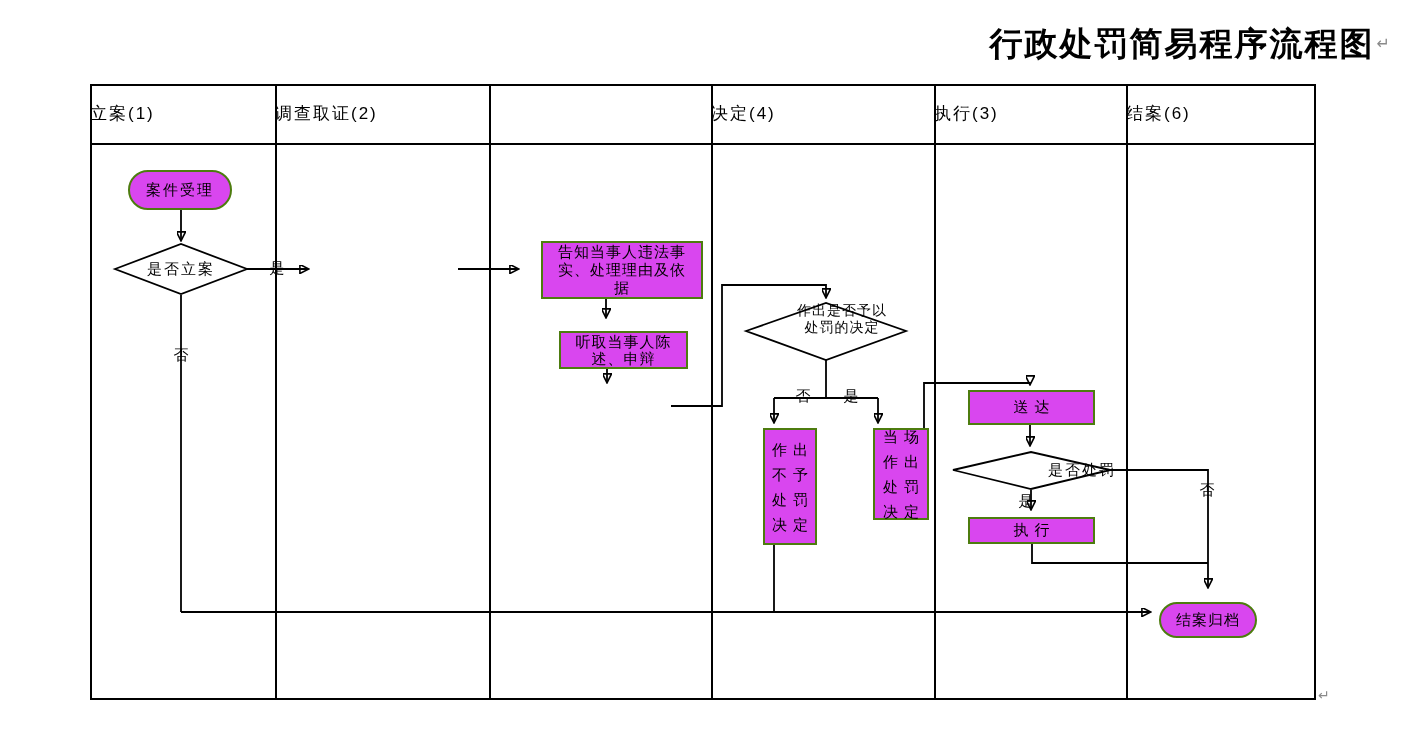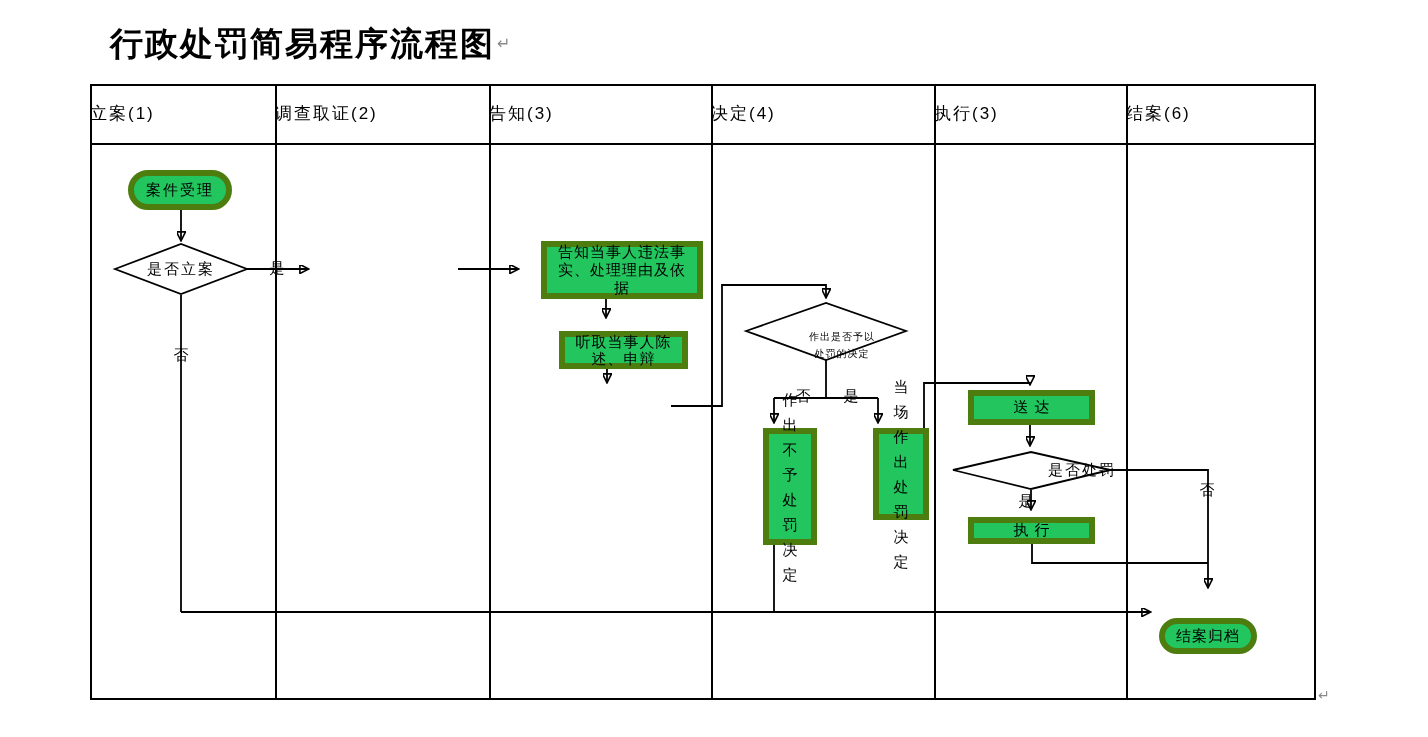--- a/index.html
+++ b/index.html
@@ -1,34 +1,34 @@
 <!DOCTYPE html>
 <html><head>
 <meta charset="utf-8">
 <style>
   html,body{margin:0;padding:0;background:#fff;}
   .page{position:relative;width:1428px;height:737px;background:#ffffff;overflow:hidden;
         font-family:"Liberation Sans","DejaVu Sans",sans-serif;color:#000;}
   
-  .title-row{position:absolute;top:22px;left:110px;width:1310px;text-align:left;white-space:nowrap;}
+  .title-row{position:absolute;top:22px;left:80px;width:1310px;text-align:right;white-space:nowrap;}
   .title{font-size:33px;font-weight:600;letter-spacing:2px;color:#000;}
   .pmark{font-size:16px;color:#8a8a8a;margin-left:2px;vertical-align:6px;font-weight:400;}
   
   .frame{position:absolute;left:90px;top:84px;width:1226px;height:616px;border:2px solid #000;box-sizing:border-box;z-index:1;}
   .vdiv{position:absolute;top:84px;height:616px;width:2px;background:#000;z-index:1;}
   .hsep{position:absolute;left:90px;top:143px;width:1226px;height:2px;background:#000;z-index:1;}
   .lane-label{position:absolute;top:84px;height:60px;line-height:60px;text-align:left;
               font-size:17px;letter-spacing:2px;z-index:2;}
   
   .wires{position:absolute;left:0;top:0;width:1428px;height:737px;z-index:3;}
   .wires path, .wires polygon.diamond{stroke:#000;stroke-width:1.8;fill:none;}
   .wires polygon.diamond{fill:#ffffff;}
   
   .node{position:absolute;display:flex;align-items:center;justify-content:center;text-align:center;
-        font-size:15px;background:#22c55e;border:6px solid #4d7c0f;box-sizing:border-box;z-index:4;}
+        font-size:15px;background:#d946ef;border:2px solid #4d7c0f;box-sizing:border-box;z-index:4;}
   .naked{border:none;background:transparent;}   
   .stadium{border-radius:20px;}
   .pre{white-space:pre-line;margin-left:16px;}
   .ls1{letter-spacing:1px;}
   .ls2{letter-spacing:2px;}
   .ls3{letter-spacing:3px;}
   .ls6{letter-spacing:6px;padding-left:6px;}
   .lh18{line-height:18px;}
   .lh17{line-height:17px;}
   .lh25{line-height:25px;}
@@ -48,21 +48,20 @@
   <div class="frame"></div>
   <div class="vdiv" style="left:275px"></div>
   <div class="vdiv" style="left:489px"></div>
   <div class="vdiv" style="left:711px"></div>
   <div class="vdiv" style="left:934px"></div>
   <div class="vdiv" style="left:1126px"></div>
   <div class="hsep"></div>
 
   <div class="lane-label" style="left:90px;width:185px">立案(1)</div>
   <div class="lane-label" style="left:275px;width:214px">调查取证(2)</div>
-  <div class="lane-label" style="left:489px;width:222px">告知(3)</div>
   <div class="lane-label" style="left:711px;width:177px">决定(4)</div>
   <div class="lane-label" style="left:934px;width:192px">执行(3)</div>
   <div class="lane-label" style="left:1126px;width:190px">结案(6)</div>
 
   <svg class="wires" viewBox="0 0 1428 737">
     <defs>
       <marker id="arr" viewBox="0 0 10 10" refX="9" refY="5" markerWidth="11" markerHeight="9" orient="auto" markerUnits="userSpaceOnUse">
         <path d="M0,0 L10,5 L0,10 Z" fill="#000" stroke="none"></path>
       </marker>
     </defs>
@@ -96,40 +95,40 @@
 
 
   <div class="node pre ls1 lh18" style="left:525px;top:241px;width:162px;height:58px">告知当事人违法事
 实、处理理由及依
 据</div>
 
   <div class="node pre ls1 lh17" style="left:543px;top:331px;width:129px;height:38px">听取当事人陈
 述、申辩</div>
 
 
-  <div class="node naked pre ls1 lh17" style="left:764px;top:326px;width:124px;height:38px;font-size:10px">作出是否予以
+  <div class="node naked pre ls1 lh17" style="left:764px;top:300px;width:124px;height:38px;font-size:14px">作出是否予以
 处罚的决定</div>
 
   <div class="node pre ls6 lh25" style="left:747px;top:428px;width:54px;height:117px">作出
 不予
 处罚
 决定</div>
 
   <div class="node pre ls6 lh25" style="left:857px;top:428px;width:56px;height:92px">当场
 作出
 处罚
 决定</div>
 
   <div class="node ls6" style="left:968px;top:390px;width:127px;height:35px">送达</div>
 
   <div class="node naked ls2" style="left:1022px;top:459px;width:120px;height:22px">是否处罚</div>
 
   <div class="node ls6" style="left:968px;top:517px;width:127px;height:27px">执行</div>
 
-  <div class="node stadium ls1" style="left:1159px;top:618px;width:98px;height:36px">结案归档</div>
+  <div class="node stadium ls1" style="left:1159px;top:602px;width:98px;height:36px">结案归档</div>
 
   <span class="edge-label" style="left:277px;top:268px">是</span>
   <span class="edge-label" style="left:181px;top:355px">否</span>
   <span class="edge-label" style="left:803px;top:396px">否</span>
   <span class="edge-label" style="left:851px;top:396px">是</span>
   <span class="edge-label" style="left:1026px;top:501px">是</span>
   <span class="edge-label" style="left:1207px;top:490px">否</span>
 
   <span class="pmark-corner">↵</span>
 

